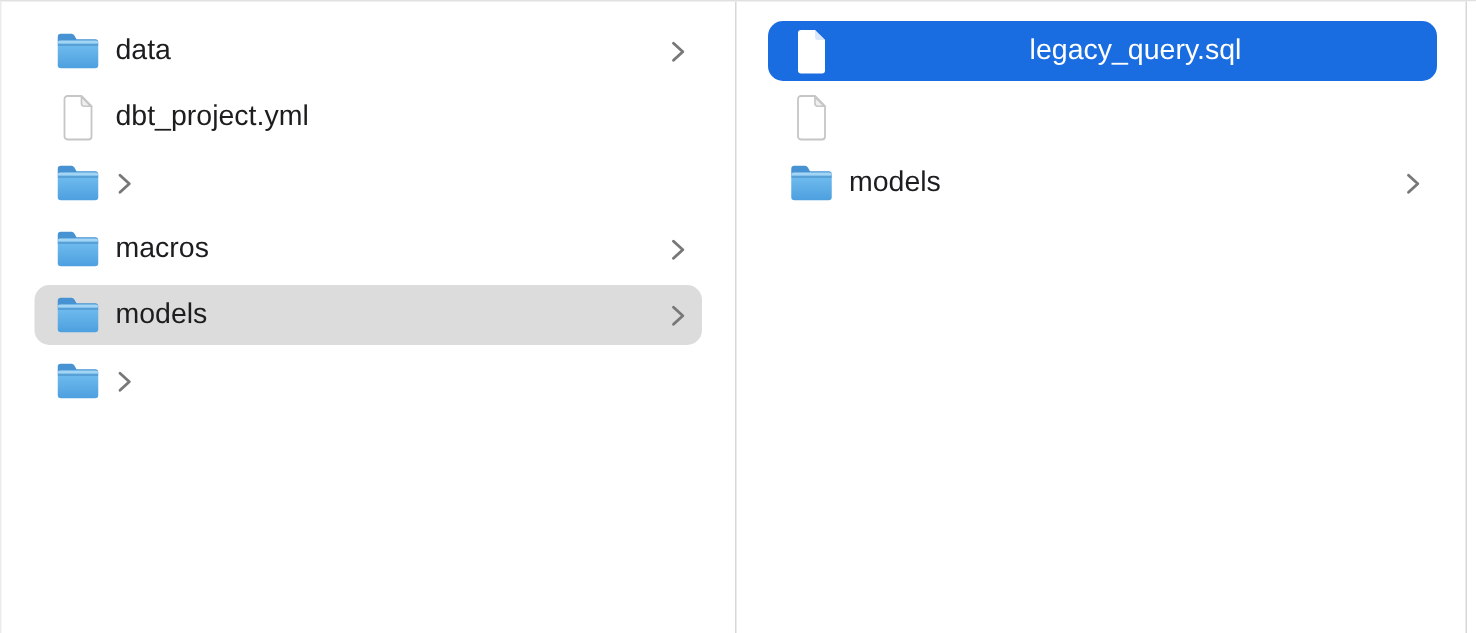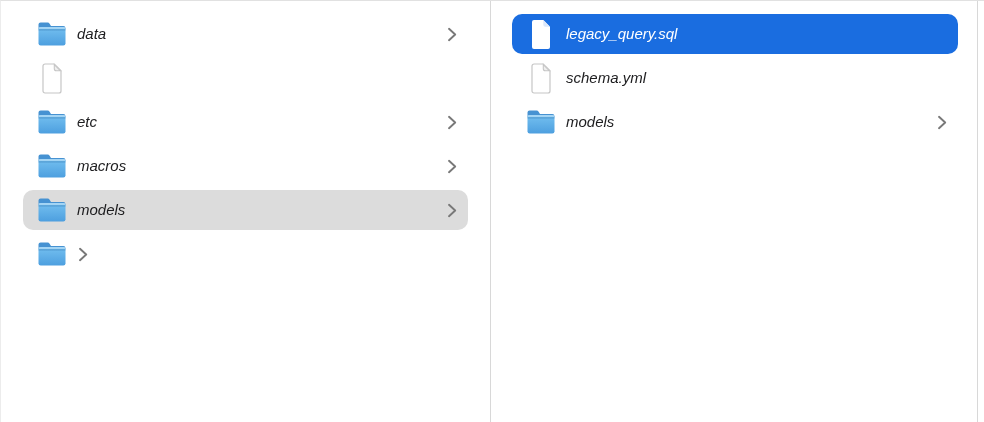--- a/index.html
+++ b/index.html
@@ -28,36 +28,35 @@
     margin: 0 22px 4px 22px;
     border-radius: 10px;
     display: flex;
     align-items: center;
     padding: 0 10px 0 14px;
     box-sizing: border-box;
     cursor: default;
   }
   .col-1 .row { margin: 0 19px 4px 21px; }
   .row.sel-gray { background: #dcdcdc; }
-  .row.sel-blue { background: #1a6de0; }
+  .row.sel-blue { background: #1a6de0; text-align: center; }
   .icon-box {
     width: 30px; height: 32px;
     display: flex; align-items: center; justify-content: center;
     flex: 0 0 30px;
     margin-right: 10px;
   }
   .label {
-    font-size: 15px;
+    font-size: 19px;
     line-height: 1;
     color: #1d1d1f;
     flex: 1;
     white-space: nowrap;
     overflow: hidden;
     padding-bottom: 2px;
-    font-style: italic;
   }
   .sel-blue .label { color: #ffffff; }
   .chev {
     flex: 0 0 12px;
     display: flex; align-items: center; justify-content: center;
   }
 </style>
 </head>
 <body>
 
@@ -85,37 +84,37 @@
           </svg>
         </span>
       </div>
       <div class="row">
         <span class="icon-box">
           <svg width="24" height="31" viewBox="0 0 24 31">
             <path d="M5 1 h9.3 L21 7.7 V28 a2 2 0 0 1-2 2 H5 a2 2 0 0 1-2-2 V3 a2 2 0 0 1 2-2 Z" fill="#ffffff" stroke="#c6c6c6" stroke-width="1.2"></path>
             <path d="M14.3 1.6 L20.5 7.8 h-4.2 a2 2 0 0 1-2-2 Z" fill="#efefef" stroke="#c6c6c6" stroke-width="1.1"></path>
           </svg>
         </span>
+        <span class="label">dbt_project.yml</span>
       </div>
       <div class="row">
         <span class="icon-box">
           <svg width="30" height="26" viewBox="0 0 30 26">
             <defs>
               <linearGradient id="fg2" x1="0" y1="0" x2="0" y2="1">
                 <stop offset="0" stop-color="#74c0f0"></stop>
                 <stop offset="1" stop-color="#4d9fdf"></stop>
               </linearGradient>
             </defs>
             <path d="M1.5 8 V3.6 a2.1 2.1 0 0 1 2.1-2.1 h7 a2.3 2.3 0 0 1 2 1.2 l1.4 2.4 h12.4 a2.1 2.1 0 0 1 2.1 2.1 V8 Z" fill="#4692d2"></path>
             <rect x="1.5" y="6" width="27" height="18.5" rx="2.2" fill="url(#fg2)"></rect>
             <rect x="1.5" y="8.2" width="27" height="1.4" fill="rgba(30,90,150,0.28)"></rect>
             <rect x="1.5" y="6" width="27" height="2" rx="1" fill="rgba(255,255,255,0.35)"></rect>
           </svg>
         </span>
-        <span class="label">etc</span>
         <span class="chev">
           <svg width="10" height="17" viewBox="0 0 10 17">
             <path d="M2 2.8 L8.2 8.5 L2 14.2" fill="none" stroke="#787878" stroke-width="1.9" stroke-linecap="round" stroke-linejoin="round"></path>
           </svg>
         </span>
       </div>
       <div class="row">
         <span class="icon-box">
           <svg width="30" height="26" viewBox="0 0 30 26">
             <defs>
@@ -191,21 +190,20 @@
         </span>
         <span class="label">legacy_query.sql</span>
       </div>
       <div class="row">
         <span class="icon-box">
           <svg width="24" height="31" viewBox="0 0 24 31">
             <path d="M5 1 h9.3 L21 7.7 V28 a2 2 0 0 1-2 2 H5 a2 2 0 0 1-2-2 V3 a2 2 0 0 1 2-2 Z" fill="#ffffff" stroke="#c6c6c6" stroke-width="1.2"></path>
             <path d="M14.3 1.6 L20.5 7.8 h-4.2 a2 2 0 0 1-2-2 Z" fill="#efefef" stroke="#c6c6c6" stroke-width="1.1"></path>
           </svg>
         </span>
-        <span class="label">schema.yml</span>
       </div>
       <div class="row">
         <span class="icon-box">
           <svg width="30" height="26" viewBox="0 0 30 26">
             <defs>
               <linearGradient id="fg7" x1="0" y1="0" x2="0" y2="1">
                 <stop offset="0" stop-color="#74c0f0"></stop>
                 <stop offset="1" stop-color="#4d9fdf"></stop>
               </linearGradient>
             </defs>

